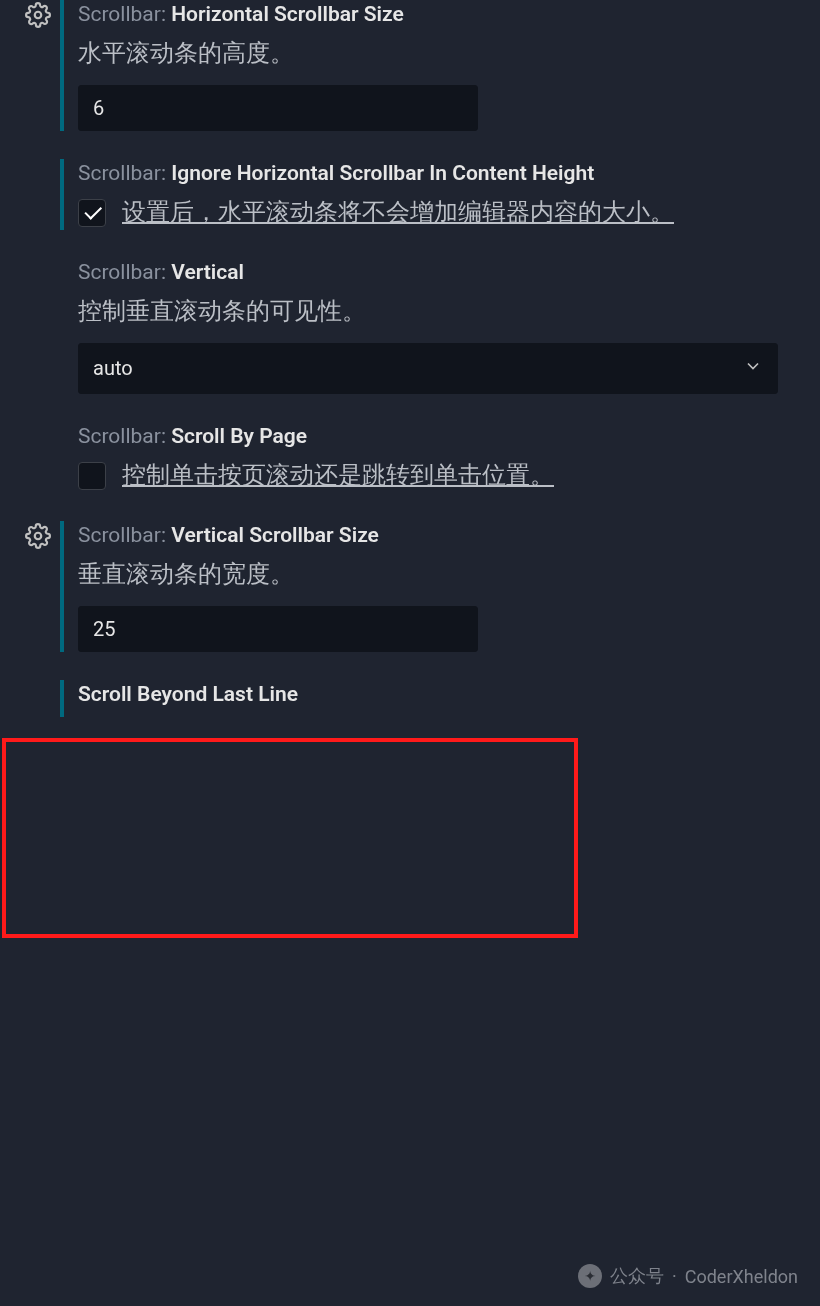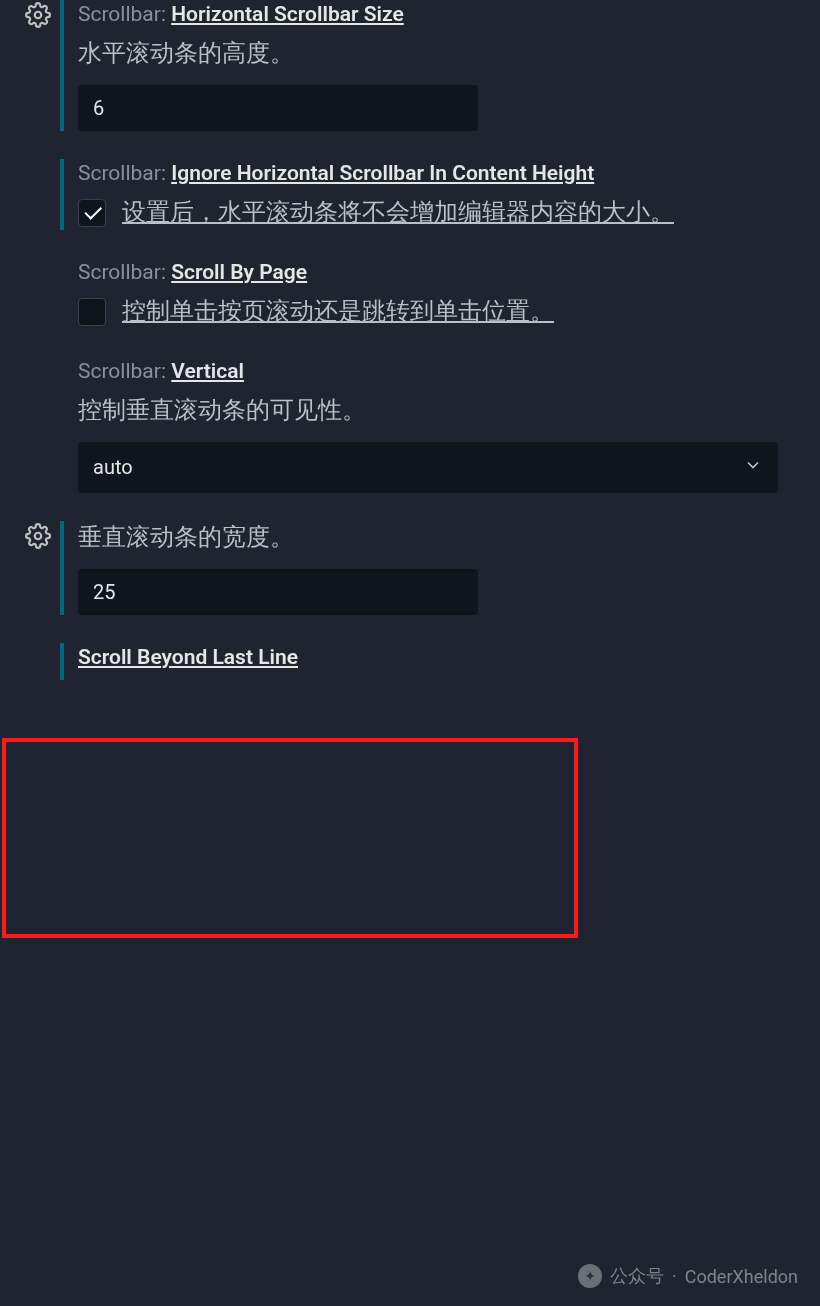--- a/index.html
+++ b/index.html
@@ -47,21 +47,20 @@
     line-height: 1.4;
     margin-bottom: 8px;
   }
   .setting-prefix {
     color: #8a919e;
     font-weight: 400;
   }
   .setting-name {
     color: #e6e6e6;
     font-weight: 600;
-    text-decoration: underline;
   }
   .setting-desc {
     color: #bbbfc6;
     font-size: 24px;
     margin-bottom: 14px;
     line-height: 1.4;
   }
   .setting-desc.inline {
     margin-bottom: 0;
     text-decoration: underline;
@@ -173,34 +172,20 @@
   <div class="setting-item">
     <div class="gear-col"></div>
     <div class="content-col modified">
       <div class="setting-title">
         <span class="setting-prefix">Scrollbar:</span>
         <span class="setting-name">Ignore Horizontal Scrollbar In Content Height</span>
       </div>
       <div class="checkbox-row">
         <div class="checkbox checked"></div>
         <div class="setting-desc inline">设置后，水平滚动条将不会增加编辑器内容的大小。</div>
-      </div>
-    </div>
-  </div>
-
-  <div class="setting-item">
-    <div class="gear-col"></div>
-    <div class="content-col">
-      <div class="setting-title">
-        <span class="setting-prefix">Scrollbar:</span>
-        <span class="setting-name">Scroll By Page</span>
-      </div>
-      <div class="checkbox-row">
-        <div class="checkbox"></div>
-        <div class="setting-desc inline">控制单击按页滚动还是跳转到单击位置。</div>
       </div>
     </div>
   </div>
 
   <div class="setting-item">
     <div class="gear-col"></div>
     <div class="content-col">
       <div class="setting-title">
         <span class="setting-prefix">Scrollbar:</span>
         <span class="setting-name">Vertical</span>
@@ -212,30 +197,48 @@
           <span class="chevron">
             <svg viewBox="0 0 24 24" fill="none" stroke="currentColor" stroke-width="2">
                 <polyline points="6 9 12 15 18 9"></polyline>
               </svg>
           </span>
         </div>
       </div>
     </div>
   </div>
 
+  <div class="setting-item">
+    <div class="gear-col"></div>
+    <div class="content-col">
+      <div class="setting-title">
+        <span class="setting-prefix">Scrollbar:</span>
+        <span class="setting-name">Scroll By Page</span>
+      </div>
+      <div class="checkbox-row">
+        <div class="checkbox"></div>
+        <div class="setting-desc inline">控制单击按页滚动还是跳转到单击位置。</div>
+      </div>
+    </div>
+  </div>
+
   <div class="setting-item" style="position:relative;">
     <div class="gear-col">
       <span class="gear-icon">
         <svg viewBox="0 0 24 24" fill="none" stroke="currentColor" stroke-width="2">
           <circle cx="12" cy="12" r="3"></circle>
           <path d="M19.4 15a1.65 1.65 0 0 0 .33 1.82l.06.06a2 2 0 1 1-2.83 2.83l-.06-.06a1.65 1.65 0 0 0-1.82-.33 1.65 1.65 0 0 0-1 1.51V21a2 2 0 1 1-4 0v-.09a1.65 1.65 0 0 0-1-1.51 1.65 1.65 0 0 0-1.82.33l-.06.06a2 2 0 1 1-2.83-2.83l.06-.06A1.65 1.65 0 0 0 4.6 15a1.65 1.65 0 0 0-1.51-1H3a2 2 0 1 1 0-4h.09A1.65 1.65 0 0 0 4.6 9a1.65 1.65 0 0 0-.33-1.82l-.06-.06A2 2 0 1 1 7.04 4.29l.06.06A1.65 1.65 0 0 0 8.92 4.68 1.65 1.65 0 0 0 9.92 3.17V3a2 2 0 1 1 4 0v.09c0 .66.39 1.26 1 1.51a1.65 1.65 0 0 0 1.82-.33l.06-.06a2 2 0 1 1 2.83 2.83l-.06.06A1.65 1.65 0 0 0 19.32 8.92c.25.61.85 1 1.51 1H21a2 2 0 1 1 0 4h-.09a1.65 1.65 0 0 0-1.51 1z"></path>
         </svg>
       </span>
     </div>
     <div class="content-col modified">
+      <div class="setting-title">
+        <span class="setting-prefix">Scrollbar:</span>
+        <span class="setting-name">Vertical Scrollbar Size</span>
+      </div>
       <div class="setting-desc">垂直滚动条的宽度。</div>
       <input class="text-input" value="25" style="">
     </div>
   </div>
 
 
   <div class="setting-item" style="margin-bottom:20px;">
     <div class="gear-col"></div>
     <div class="content-col modified">
       <div class="setting-title">

